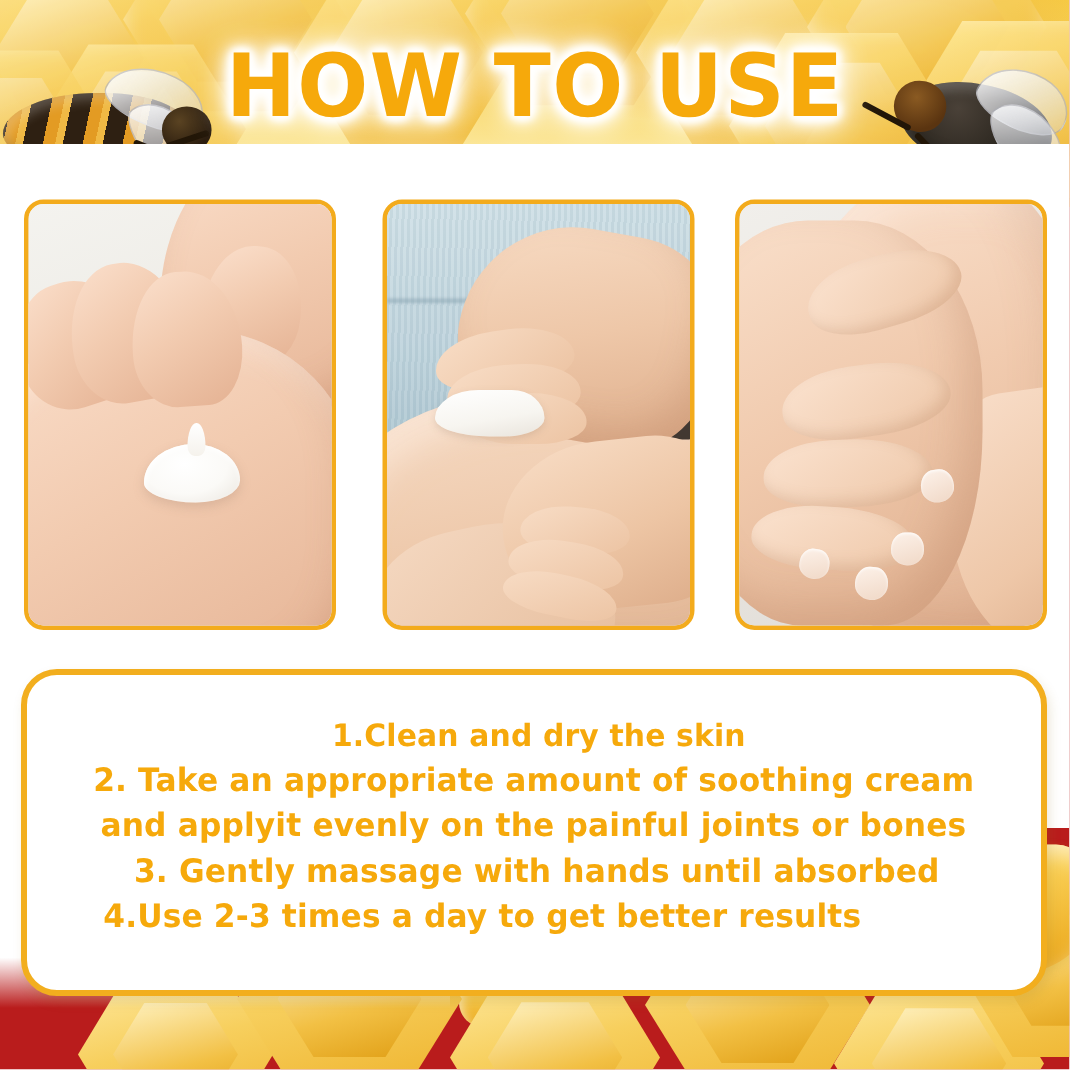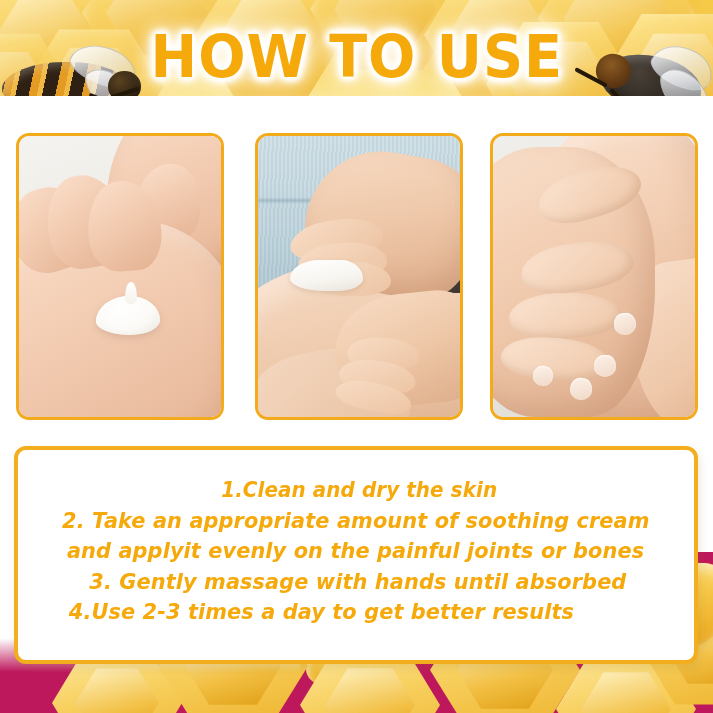--- a/index.html
+++ b/index.html
@@ -10,21 +10,21 @@
     height: 713px;
     overflow: hidden;
     background: #ffffff;
     font-family: "Liberation Sans", sans-serif;
   }
 
   .poster {
     position: relative;
     width: 713px;
     height: 713px;
-    background: #be185d;
+    background: #b91c1c;
     overflow: hidden;
   }
 
   
   .bg-layer {
     position: absolute;
     inset: 0;
     z-index: 0;
   }
 
@@ -366,29 +366,28 @@
     transform: rotate(-8deg);
   }
 
   
   .steps-box {
     position: absolute;
     left: 14px; top: 446px;
     width: 684px; height: 218px;
     background: #ffffff;
     border: 4px solid #f2ae1e;
-    border-radius: 12px;
+    border-radius: 24px;
     z-index: 7;
     box-shadow: 2px 4px 8px rgba(150,120,40,0.16);
     display: flex;
     flex-direction: column;
     align-items: center;
     justify-content: center;
     padding: 6px 12px 12px 12px;
-    font-style: italic;
   }
   .step {
     color: #f6a90b;
     font-family: "DejaVu Sans", sans-serif;
     font-weight: bold;
     font-size: 21px;
     line-height: 1.42;
     text-align: center;
     letter-spacing: 0.1px;
     white-space: nowrap;

